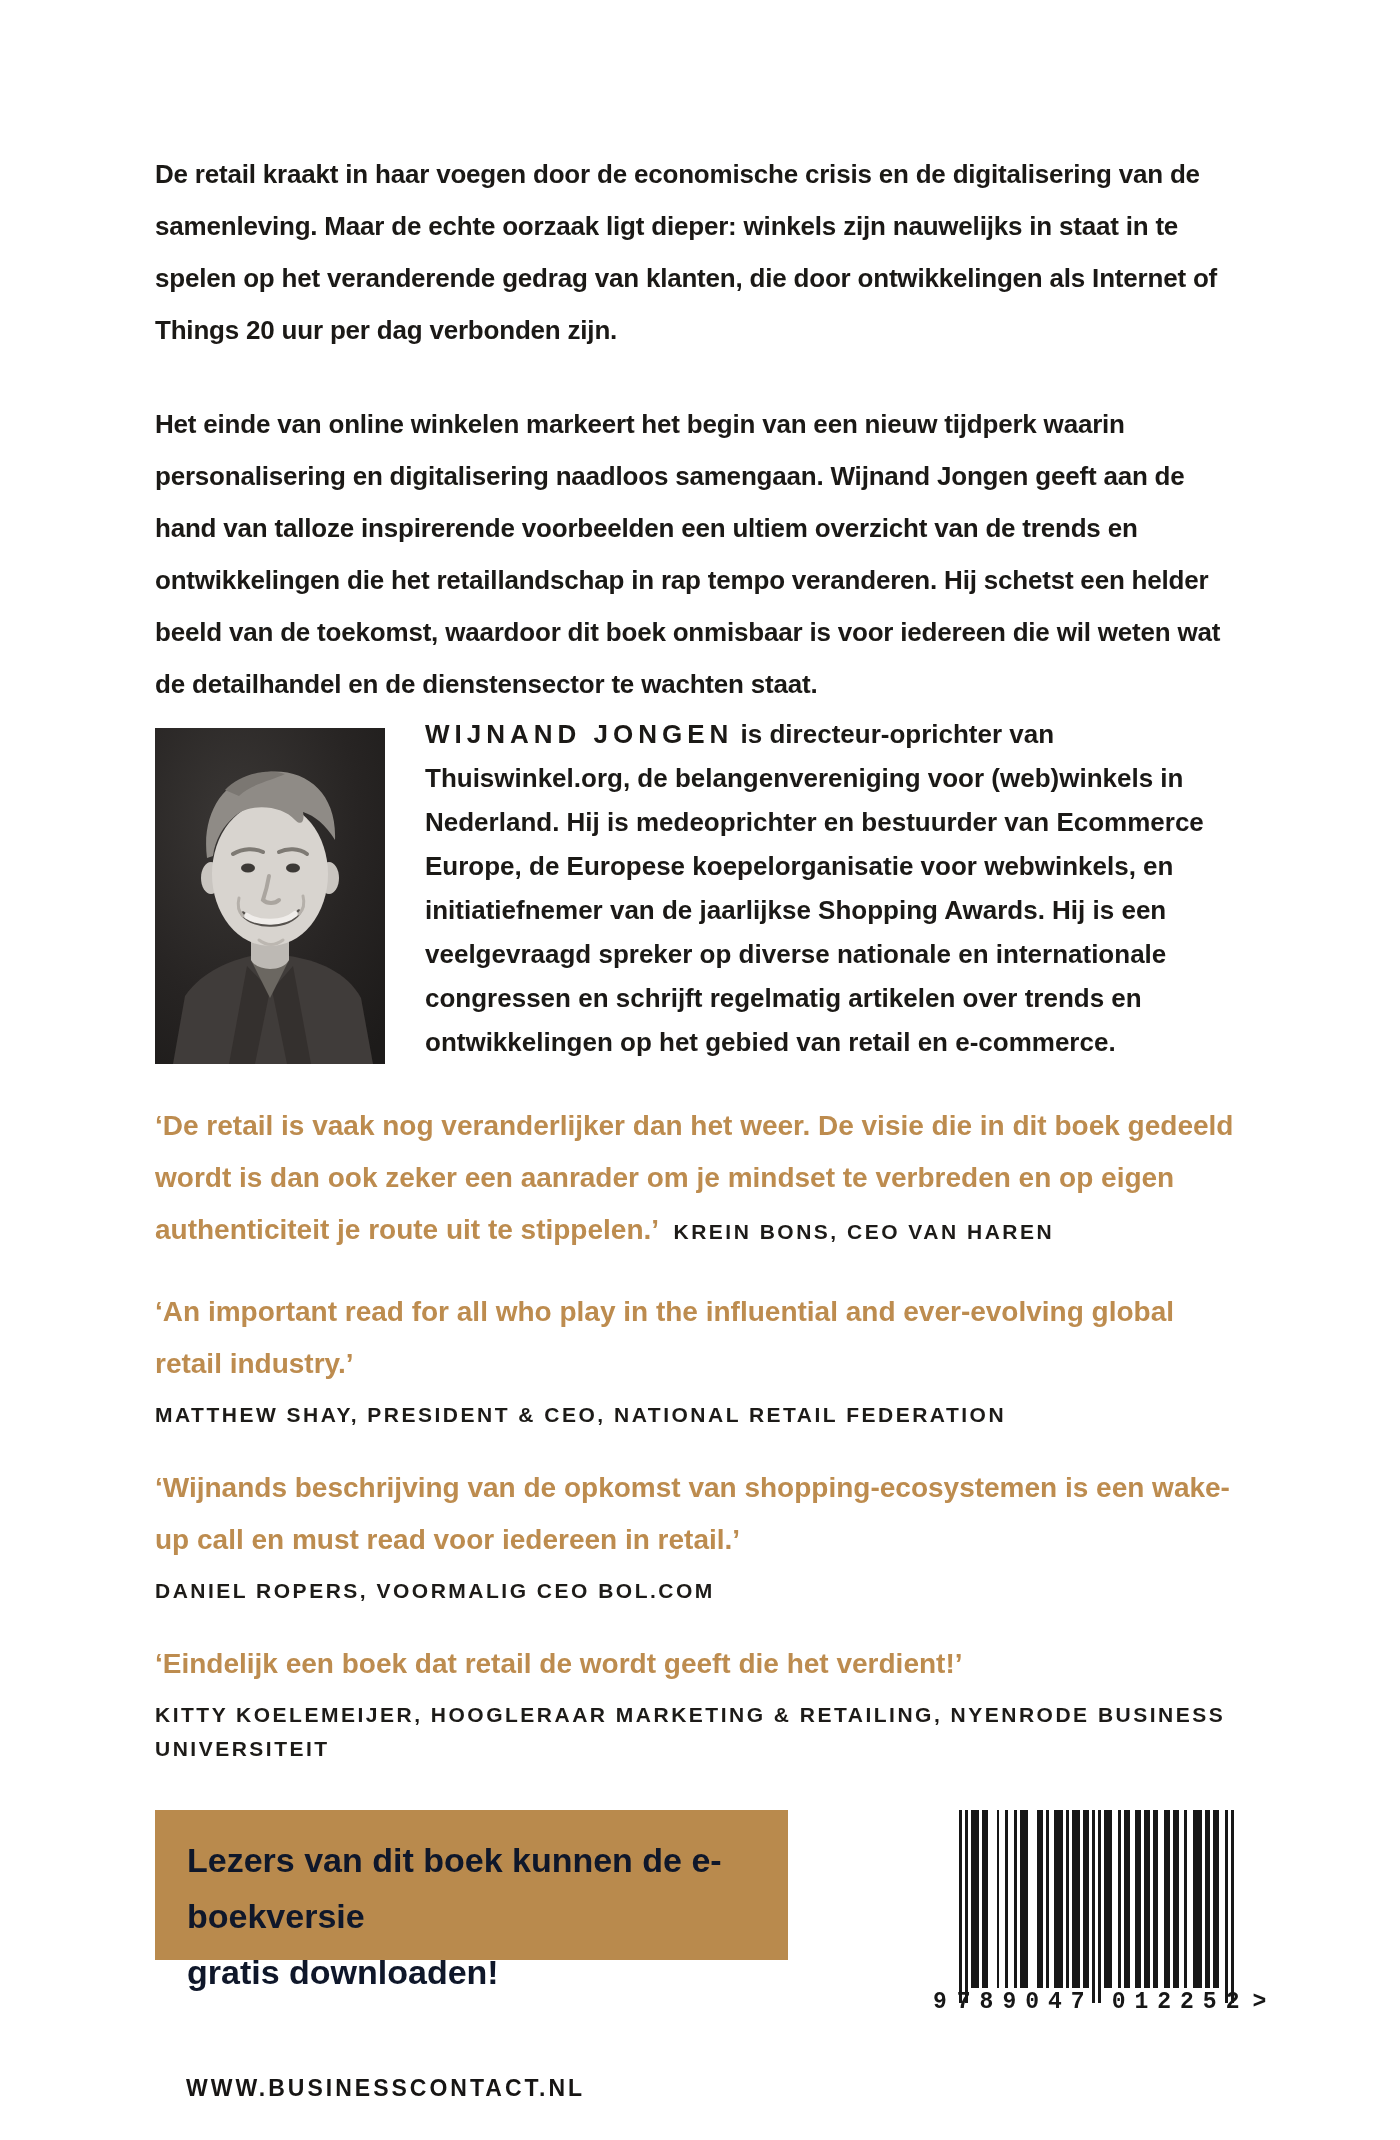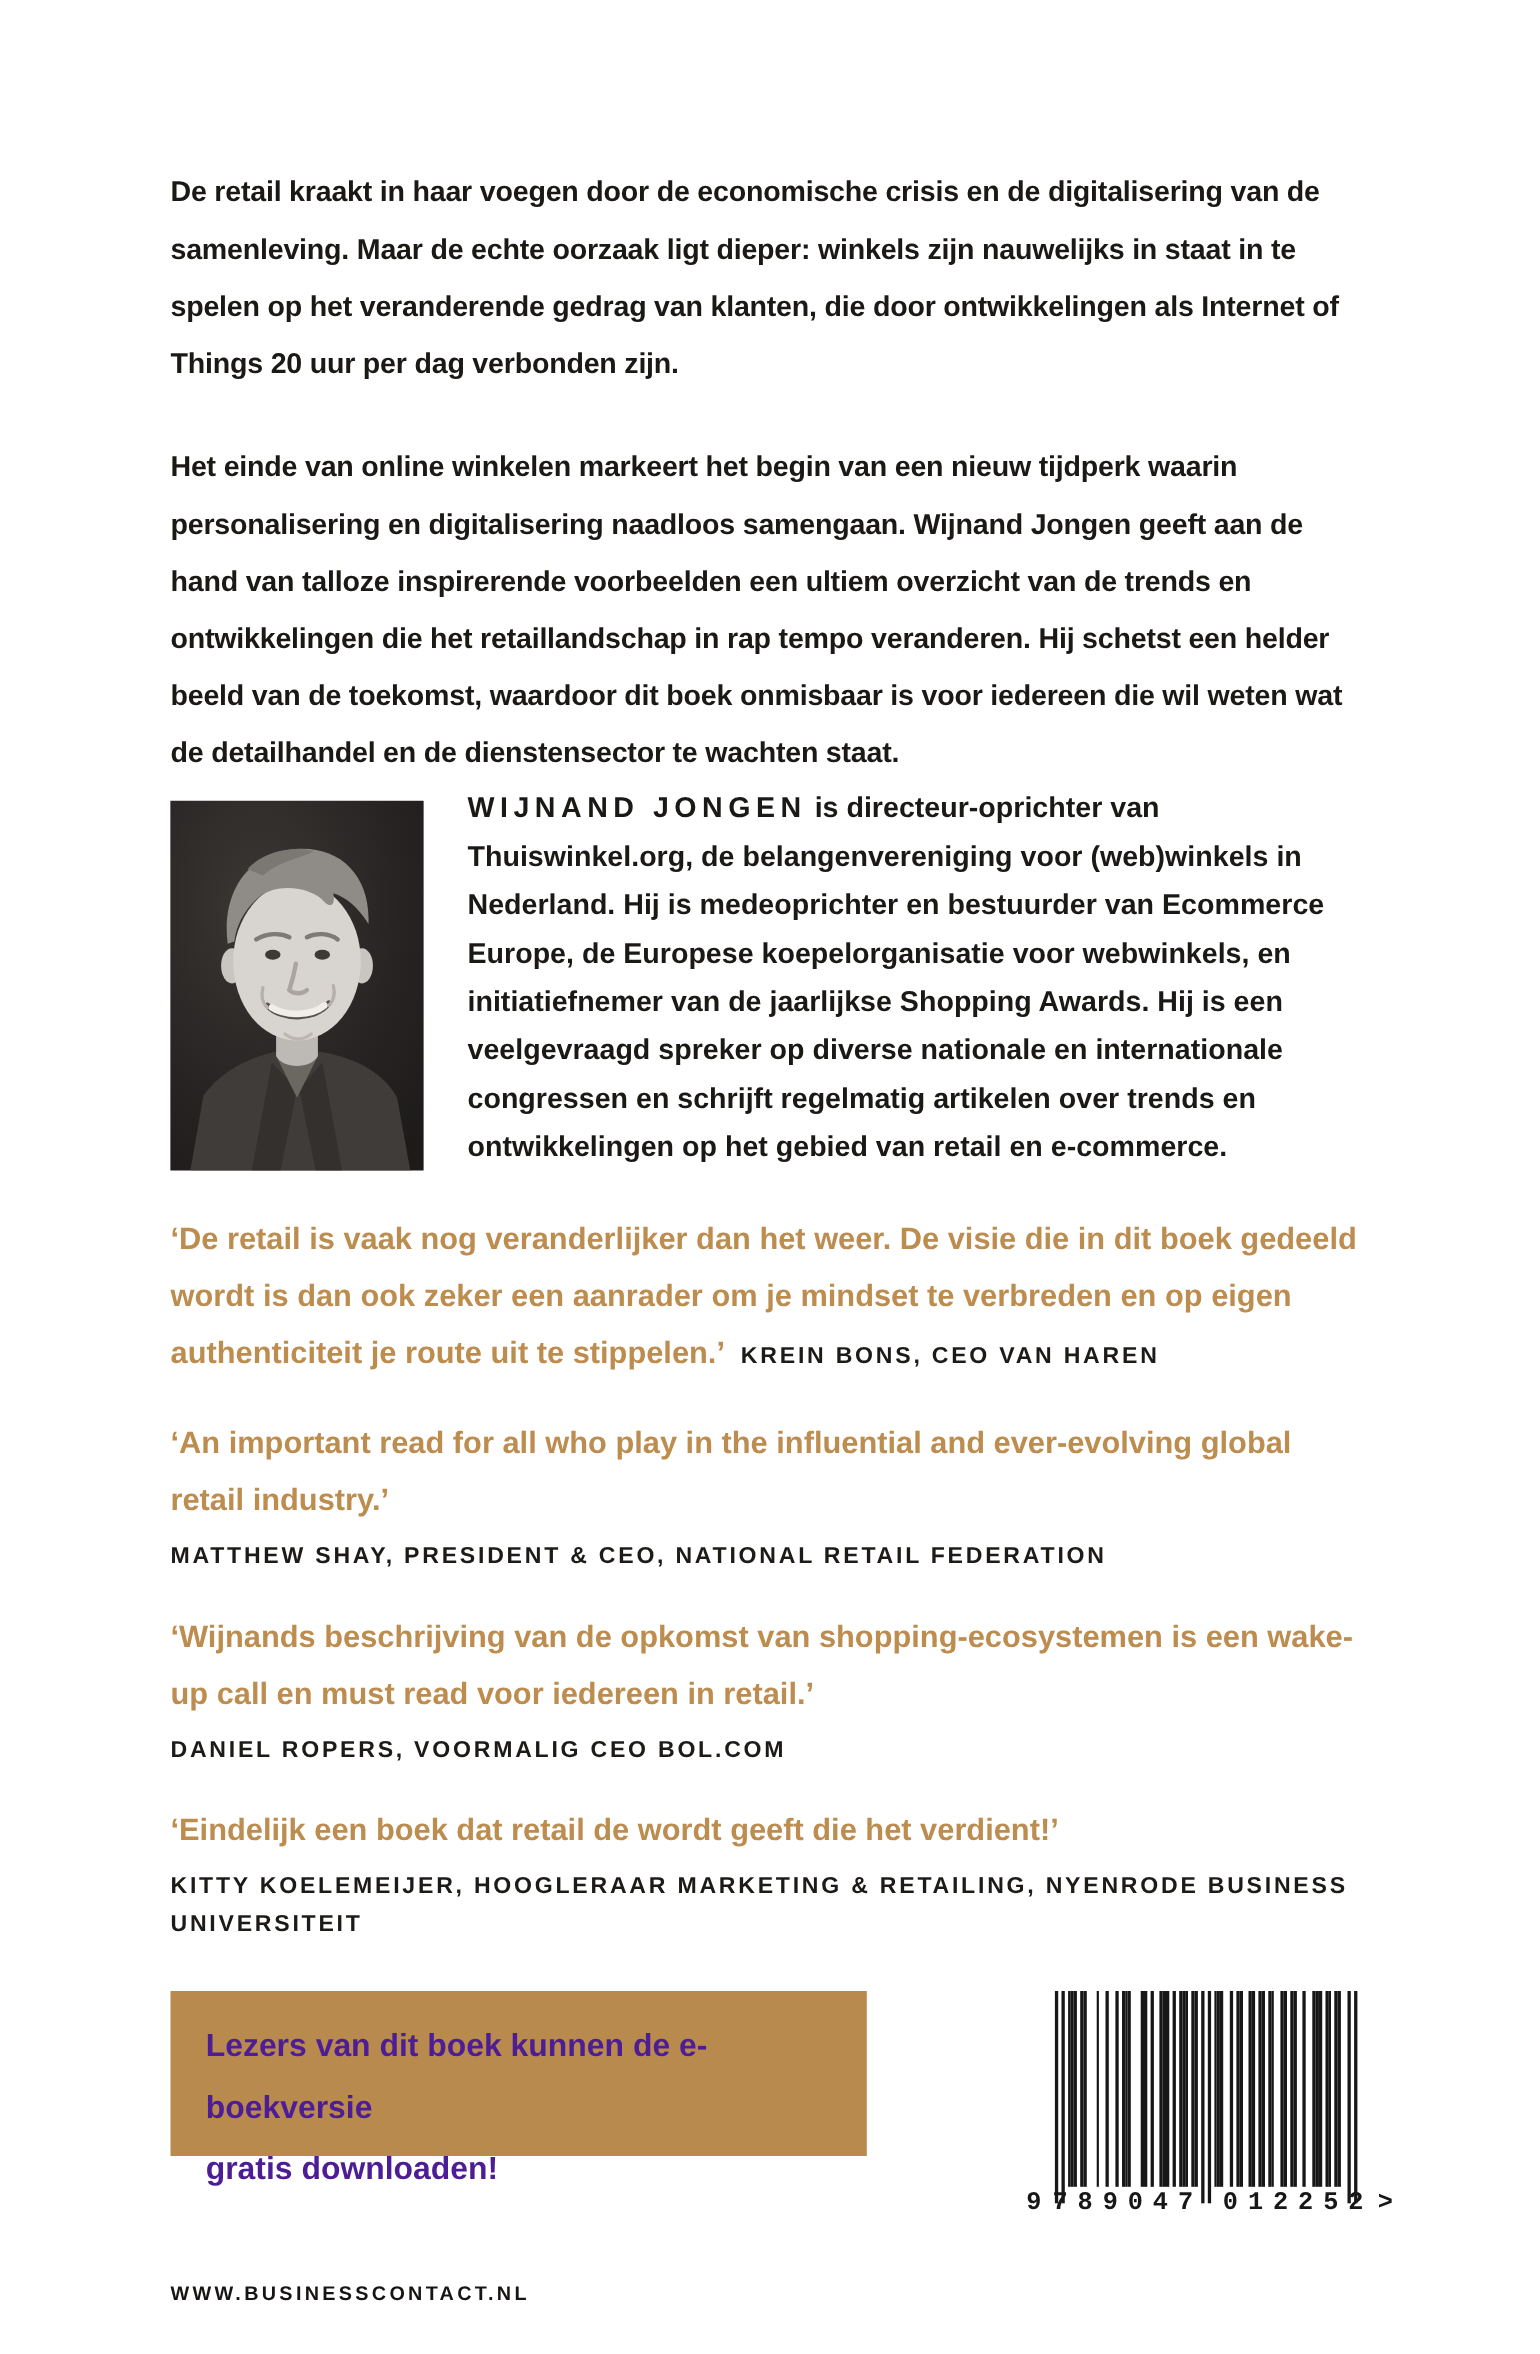--- a/index.html
+++ b/index.html
@@ -51,22 +51,22 @@
   .promo-row{
     display:flex;justify-content:space-between;align-items:flex-start;
     margin-top:44px;
   }
   .promo-box{
     width:633px;height:150px;box-sizing:border-box;
     background:#b98a4d;
     padding:22px 30px 0 32px;
   }
   .promo-text{
-    font-size:29px;line-height:56px;font-weight:700;
-    color:#4c1d95;white-space:pre-line;
+    font-size:34px;line-height:56px;font-weight:700;
+    color:#0f172a;white-space:pre-line;
   }
 
   .barcode{width:312px;position:relative;}
   .barcode-inner{padding-left:26px;}
   .barcode-bars{
     display:flex;align-items:flex-start;
     width:276px;height:193px;
   }
   .barcode-bars .module{width:2.905px;height:178px;background:transparent;}
   .barcode-bars .module.on{background:#171717;}
@@ -77,22 +77,23 @@
     font-family:"Liberation Mono","DejaVu Sans Mono",monospace;
     font-size:23px;font-weight:700;color:#171717;
   }
   .barcode-digits .d-prefix{width:26px;letter-spacing:0;}
   .barcode-digits .d-left{letter-spacing:9px;margin-left:10px;}
   .barcode-digits .d-right{letter-spacing:9px;margin-left:18px;}
   .barcode-digits .d-trailer{margin-left:4px;}
 
   .website{
     margin-top:46px;
-    font-size:18px;font-weight:700;letter-spacing:3px;
+    font-size:23px;font-weight:700;letter-spacing:3px;
     color:#171514;
+    margin-left:31px;
   }
 </style>
 </head>
 <body>
 
 <section class="synopsis">
   <p>De retail kraakt in haar voegen door de economische crisis en de digitalisering van de samenleving. Maar de echte oorzaak ligt dieper: winkels zijn nauwelijks in staat in te spelen op het veranderende gedrag van klanten, die door ontwikkelingen als Internet of Things 20 uur per dag verbonden zijn.</p>
   <p>Het einde van online winkelen markeert het begin van een nieuw tijdperk waarin personalisering en digitalisering naadloos samengaan. Wijnand Jongen geeft aan de hand van talloze inspirerende voorbeelden een ultiem overzicht van de trends en ontwikkelingen die het retaillandschap in rap tempo veranderen. Hij schetst een helder beeld van de toekomst, waardoor dit boek onmisbaar is voor iedereen die wil weten wat de detailhandel en de dienstensector te wachten staat.</p>
 </section>
 

